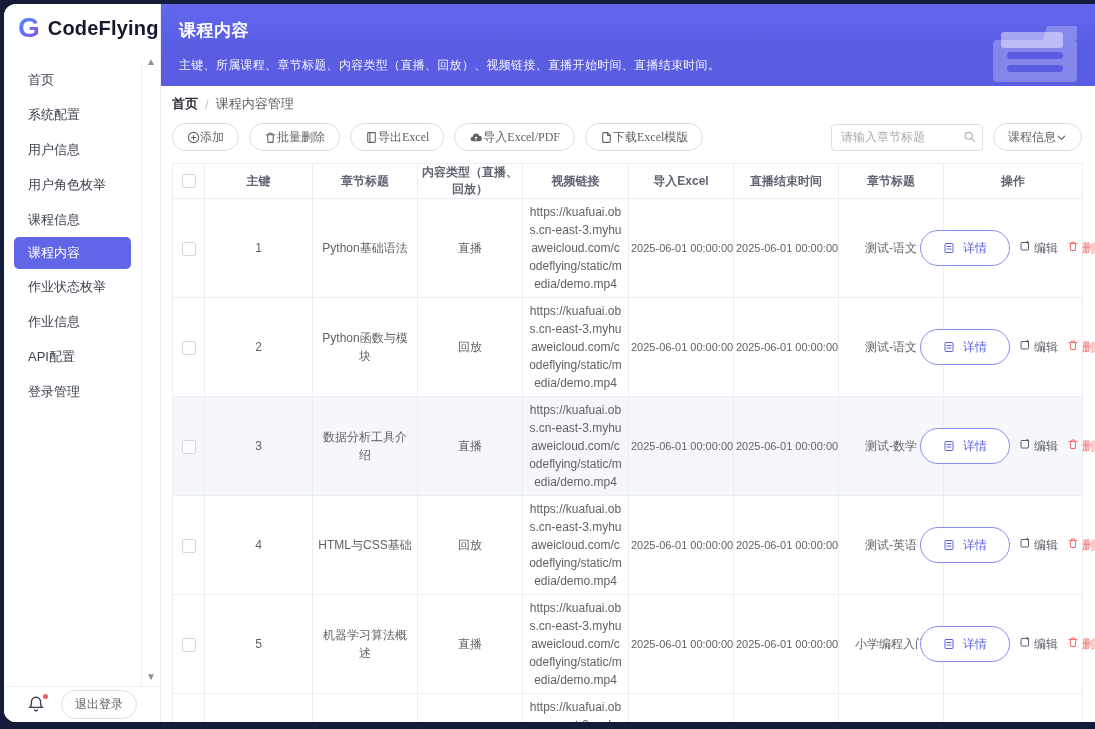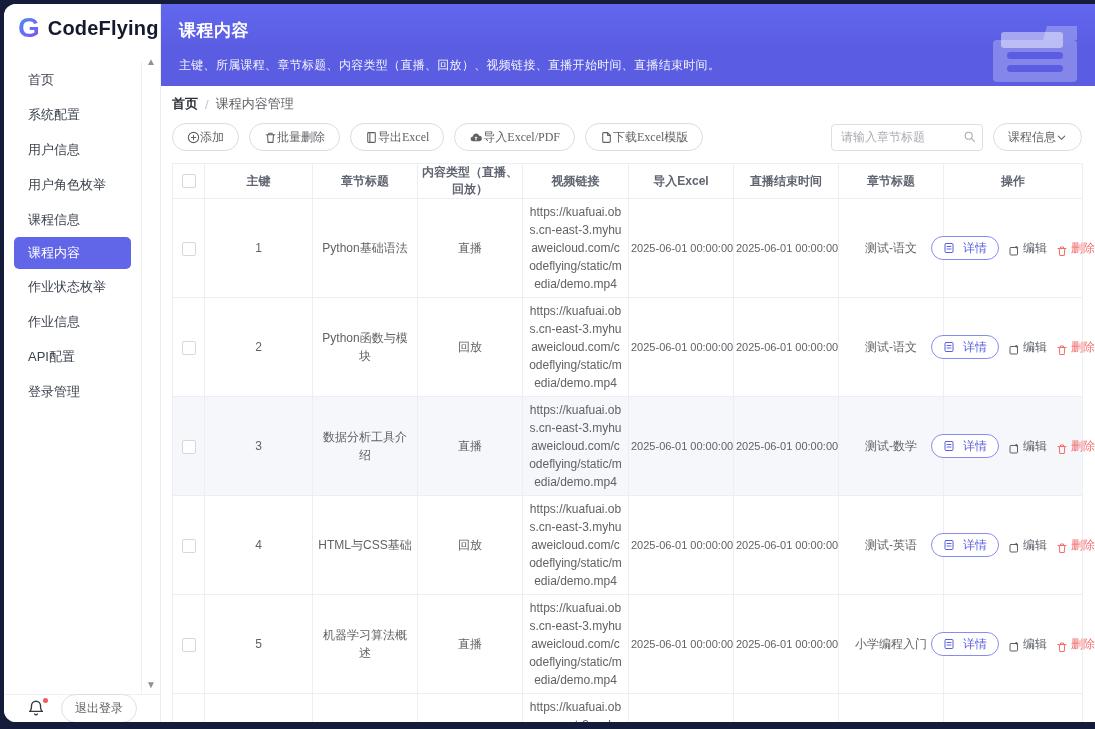--- a/index.html
+++ b/index.html
@@ -27,21 +27,21 @@
   .nav-list{ list-style:none; margin-right:18px; border-right:1px solid #eef0f3; padding:0 0 6px 0; min-height:100%; }
   .nav-item{ height:35px; display:flex; align-items:center; padding-left:24px; font-size:13px; color:#3d434f; cursor:pointer; }
   .nav-item.active{
     background:#6165e8; color:#fff; border-radius:5px;
     margin:0 10px; padding-left:14px; height:32px;
     display:flex; align-items:center;
   }
   .nav-arrow{ position:absolute; right:4px; font-size:10px; color:#8b909a; cursor:pointer; }
   .nav-arrow.up{ top:4px; }
   .nav-arrow.down{ bottom:4px; }
-  .sidebar-footer{ height:28px; border-top:1px solid #f0f0f3; display:flex; align-items:center; justify-content:center; gap:14px; }
+  .sidebar-footer{ height:36px; border-top:1px solid #f0f0f3; display:flex; align-items:center; justify-content:center; gap:14px; }
   .bell-wrap{ position:relative; width:20px; height:20px; cursor:pointer; }
   .bell-dot{ position:absolute; top:-1px; right:-1px; width:5px; height:5px; border-radius:50%; background:#f45c5c; }
   .logout-btn{
     border:1px solid #dcdfe6; background:#fff; border-radius:999px;
     font-size:12px; color:#606266; padding:5px 13px; cursor:pointer;
     font-family:inherit;
   }
   
   .main{ flex:1; display:flex; flex-direction:column; background:#fff; min-width:0; }
   .banner{
@@ -83,23 +83,23 @@
   td.time-cell{ font-size:11px; white-space:nowrap; padding:12px 2px; }
   tr.striped td{ background:#f6f7fa; }
   .checkbox{
     display:inline-block; width:14px; height:14px; border:1px solid #d4d7de;
     border-radius:2px; background:#fff; cursor:pointer; vertical-align:middle;
   }
   .actions{ display:flex; align-items:center; justify-content:center; gap:9px; white-space:nowrap; }
   .detail-btn{
     display:inline-flex; align-items:center; gap:8px;
     border:1px solid #878cf2; color:#595fe0; background:#fff;
-    border-radius:999px; padding:0 11px; height:24px; font-size:12px; cursor:pointer; font-family:inherit;
-  }
-  .link-btn{ display:inline-flex; align-items:flex-end; gap:3px; font-size:12px; cursor:pointer; background:none; border:none; font-family:inherit; }
+    border-radius:999px; padding:0 22px; height:36px; font-size:12px; cursor:pointer; font-family:inherit;
+  }
+  .link-btn{ display:inline-flex; align-items:flex-start; gap:3px; font-size:12px; cursor:pointer; background:none; border:none; font-family:inherit; }
   .edit-btn{ color:#5a5e66; }
   .del-btn{ color:#f56c6c; }
   svg{ display:block; }
 </style>
 </head>
 <body>
 
 <div class="app-frame">
 
   <aside class="sidebar">

